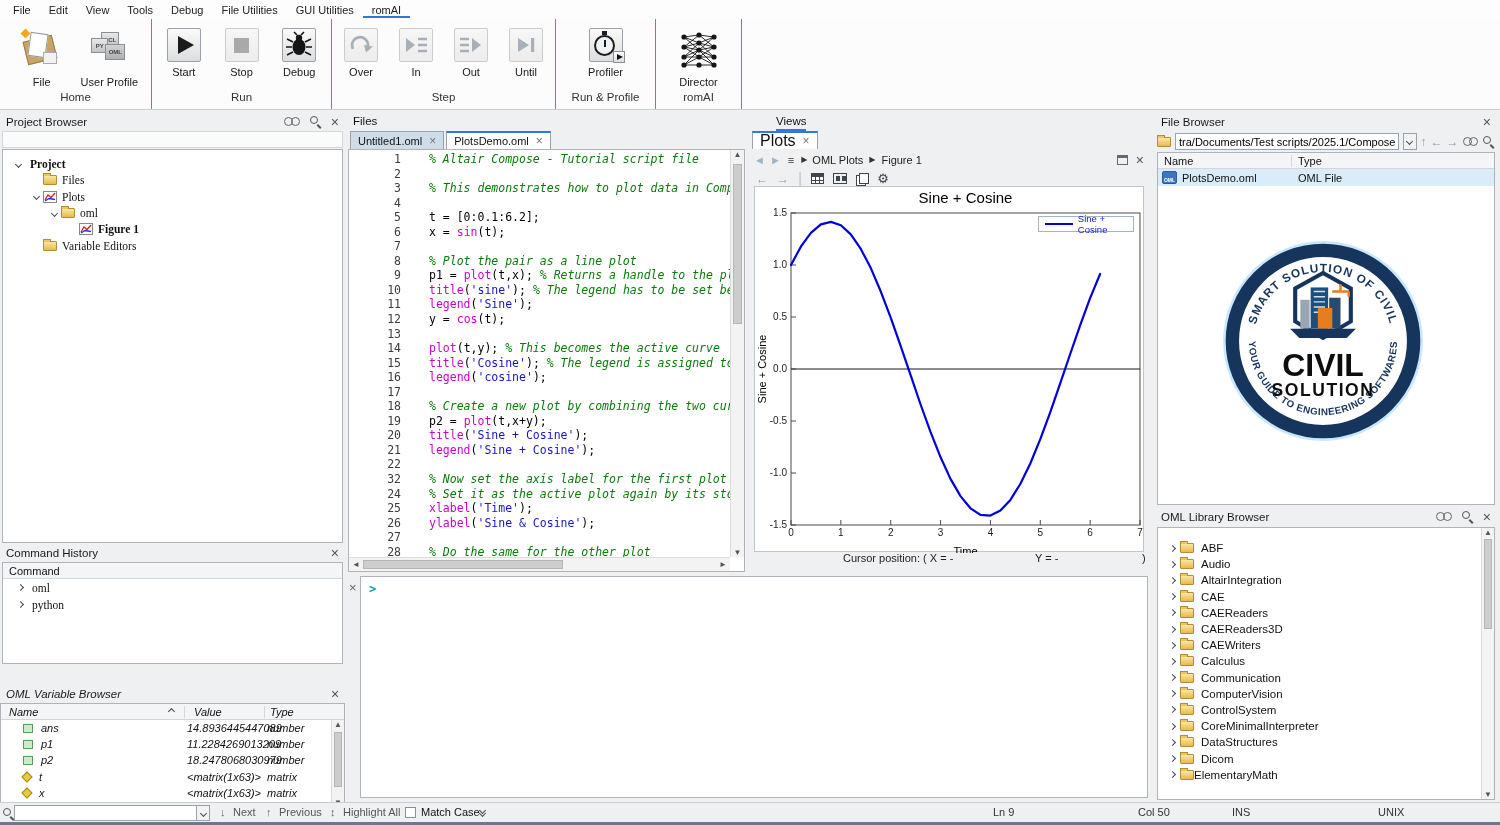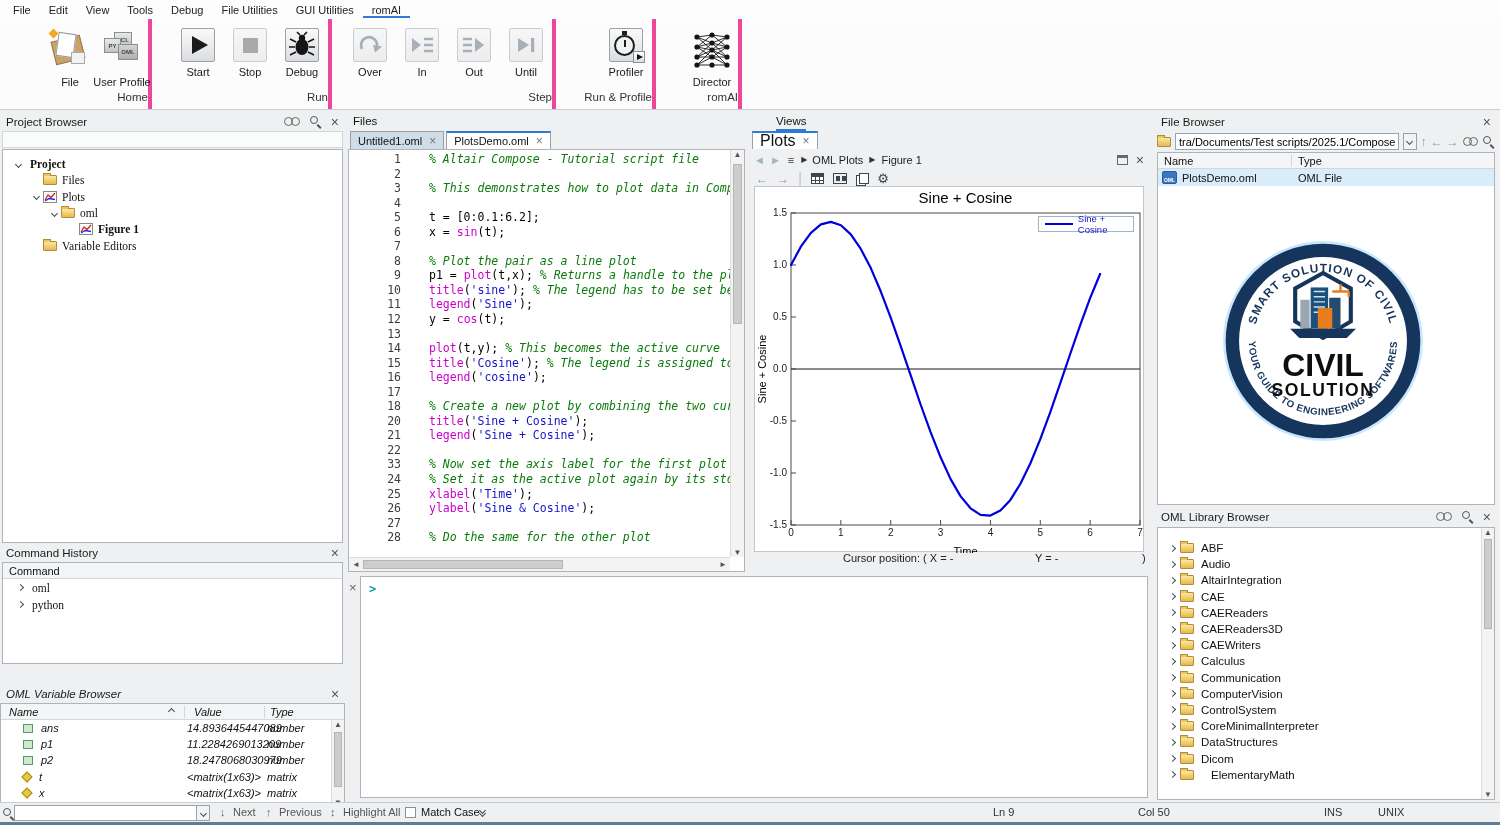--- a/index.html
+++ b/index.html
@@ -7,21 +7,21 @@
   body{font-family:"Liberation Sans",sans-serif;background:#eceef0;color:#111;}
   #app{position:absolute;left:0;top:0;width:1500px;height:825px;background:#eef0f1;border-radius:8px;}
 
   
   #menubar{position:absolute;left:0;top:0;width:1500px;height:19px;background:#fdfdfd;font-size:11px;display:flex;align-items:center;padding-left:4px;}
   .menu-item{padding:2px 9px;color:#222;cursor:default;}
   .menu-item.active{border-bottom:2px solid #2e7bd6;padding-bottom:0;}
 
   
   #ribbon{position:absolute;left:0;top:19px;width:1500px;height:91px;background:#fcfcfc;border-bottom:1px solid #c9cdd1;display:flex;}
-  .rb-group{height:100%;border-right:4px solid #ec4899;position:relative;display:flex;flex-direction:column;align-items:flex-end;}
+  .rb-group{height:100%;border-right:1px solid #ec4899;position:relative;display:flex;flex-direction:column;}
   .rb-row{flex:1;display:flex;justify-content:space-evenly;align-items:flex-start;padding-top:9px;}
   .rb-item{display:flex;flex-direction:column;align-items:center;width:52px;}
   .rb-ic{width:34px;height:34px;border:1px solid #9aa1a8;border-radius:2px;background:linear-gradient(#fafafa,#dcdddf);display:flex;align-items:center;justify-content:center;}
   .rb-item.dis .rb-ic{border-color:#c9cdd1;background:linear-gradient(#f7f7f7,#ececec);}
   .rb-ic.noborder{border:none;background:none;width:48px;height:44px;}
   .rb-lb{font-size:11px;margin-top:4px;color:#1a1a1a;white-space:nowrap;}
   .rb-gl{font-size:11.5px;color:#333;text-align:center;height:18px;}
 
   .tri-play{width:0;height:0;border-left:16px solid #1b1b1b;border-top:9px solid transparent;border-bottom:9px solid transparent;margin-left:4px;}
   .sq-stop{width:15px;height:15px;background:#a9a9a9;}
@@ -454,24 +454,25 @@
         <div class="cl"><span class="num">9</span><span class="src"><span class="tk-p">p1 = </span><span class="tk-k">plot</span><span class="tk-p">(t,x); </span><span class="tk-c">% Returns a handle to the plot</span></span></div>
         <div class="cl"><span class="num">10</span><span class="src"><span class="tk-k">title</span><span class="tk-p">(</span><span class="tk-s">'sine'</span><span class="tk-p">); </span><span class="tk-c">% The legend has to be set before</span></span></div>
         <div class="cl"><span class="num">11</span><span class="src"><span class="tk-k">legend</span><span class="tk-p">(</span><span class="tk-s">'Sine'</span><span class="tk-p">);</span></span></div>
         <div class="cl"><span class="num">12</span><span class="src"><span class="tk-p">y = </span><span class="tk-k">cos</span><span class="tk-p">(t);</span></span></div>
         <div class="cl"><span class="num">13</span><span class="src"></span></div>
         <div class="cl"><span class="num">14</span><span class="src"><span class="tk-k">plot</span><span class="tk-p">(t,y); </span><span class="tk-c">% This becomes the active curve</span></span></div>
         <div class="cl"><span class="num">15</span><span class="src"><span class="tk-k">title</span><span class="tk-p">(</span><span class="tk-s">'Cosine'</span><span class="tk-p">); </span><span class="tk-c">% The legend is assigned to the</span></span></div>
         <div class="cl"><span class="num">16</span><span class="src"><span class="tk-k">legend</span><span class="tk-p">(</span><span class="tk-s">'cosine'</span><span class="tk-p">);</span></span></div>
         <div class="cl"><span class="num">17</span><span class="src"></span></div>
         <div class="cl"><span class="num">18</span><span class="src"><span class="tk-c">% Create a new plot by combining the two curves</span></span></div>
+        <div class="cl"><span class="num">19</span><span class="src"><span class="tk-p">p2 = </span><span class="tk-k">plot</span><span class="tk-p">(t,x+y);</span></span></div>
         <div class="cl"><span class="num">20</span><span class="src"><span class="tk-k">title</span><span class="tk-p">(</span><span class="tk-s">'Sine + Cosine'</span><span class="tk-p">);</span></span></div>
         <div class="cl"><span class="num">21</span><span class="src"><span class="tk-k">legend</span><span class="tk-p">(</span><span class="tk-s">'Sine + Cosine'</span><span class="tk-p">);</span></span></div>
         <div class="cl"><span class="num">22</span><span class="src"></span></div>
-        <div class="cl"><span class="num">33</span><span class="src"><span class="tk-c">% Now set the axis label for the first plot</span></span></div>
+        <div class="cl"><span class="num">32</span><span class="src"><span class="tk-c">% Now set the axis label for the first plot</span></span></div>
         <div class="cl"><span class="num">24</span><span class="src"><span class="tk-c">% Set it as the active plot again by its stored</span></span></div>
         <div class="cl"><span class="num">25</span><span class="src"><span class="tk-k">xlabel</span><span class="tk-p">(</span><span class="tk-s">'Time'</span><span class="tk-p">);</span></span></div>
         <div class="cl"><span class="num">26</span><span class="src"><span class="tk-k">ylabel</span><span class="tk-p">(</span><span class="tk-s">'Sine &amp; Cosine'</span><span class="tk-p">);</span></span></div>
         <div class="cl"><span class="num">27</span><span class="src"></span></div>
         <div class="cl"><span class="num">28</span><span class="src"><span class="tk-c">% Do the same for the other plot</span></span></div>
       </div>
     <div class="vscroll">▲<div class="thumb" style="left:2px;right:2px;top:14px;height:160px;"></div><div style="position:absolute;bottom:0;width:100%;">▼</div></div>
     <div class="hscroll">
         <span style="position:absolute;left:3px;top:2px;">◄</span>
         <span style="position:absolute;right:3px;top:2px;">►</span>
@@ -699,21 +700,21 @@
               <span class="chev right"></span>
             </span>
             <span class="ic-folder"></span>
             <span style="margin-left:7px;">Dicom</span>
           </div>
           <div class="lib-row">
             <span class="gap" style="width:16px;display:inline-flex;justify-content:center;">
               <span class="chev right"></span>
             </span>
             <span class="ic-folder"></span>
-            <span style="margin-left:17px;">ElementaryMath</span>
+            <span style="margin-left:0;">ElementaryMath</span>
           </div>
         </div>
       <div style="position:absolute;right:0;top:0;bottom:0;width:13px;background:#f3f3f3;border-left:1px solid #dcdcdc;font-size:8px;color:#555;text-align:center;">▲<div class="thumb" style="left:2px;right:2px;top:11px;height:90px;"></div><div style="position:absolute;bottom:0;width:100%;">▼</div></div>
     </div>
   </div>
 
   <svg id="logo" width="206" height="206" viewBox="0 0 200 200" style="position:absolute;left:1220px;top:238px;z-index:6;">
     <circle cx="100" cy="100" r="97" fill="#bfe3fb" opacity="0.85"></circle>
     <circle cx="100" cy="100" r="92" fill="#dff1fd"></circle>
     <circle cx="100" cy="100" r="88" fill="#ffffff" stroke="#16355c" stroke-width="13"></circle>
@@ -749,17 +750,17 @@
     <span class="sb-item" style="left:279px;color:#555;">Previous</span>
     <span class="sb-item" style="left:330px;color:#666;">↕</span>
     <span class="sb-item" style="left:343px;color:#555;">Highlight All</span>
     <span class="sb-item" style="left:405px;"><span class="cbox"></span><span style="color:#111;">Match Case</span></span>
     <span class="sb-item" style="left:480px;top:0;">
         <span class="chev down" style="display:block;margin-top:5px;"></span>
         <span class="chev down" style="display:block;margin-top:-2px;"></span>
       </span>
     <span class="sb-item" style="left:993px;">Ln 9</span>
     <span class="sb-item" style="left:1138px;">Col 50</span>
-    <span class="sb-item" style="left:1324px;">INS</span>
+    <span class="sb-item" style="left:1232px;">INS</span>
     <span class="sb-item" style="left:1378px;">UNIX</span>
   </div>
   <div id="bottomstrip"></div>
 </div>
 
 </body></html>

